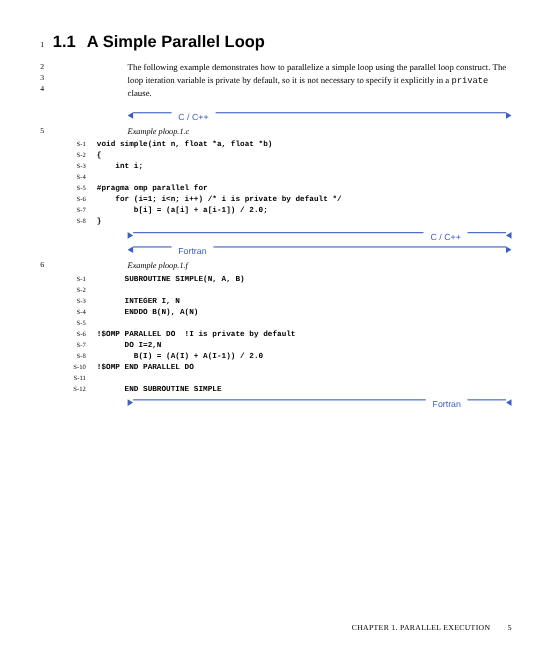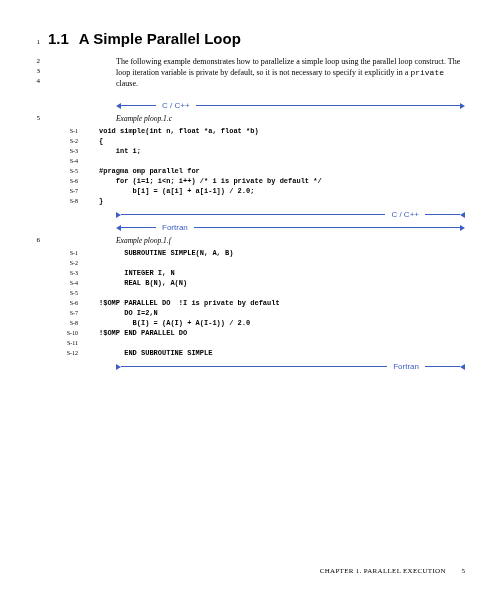--- a/index.html
+++ b/index.html
@@ -16,42 +16,42 @@
   .page { position: relative; width: 100%; height: 100%; }
   .heading-row { display: flex; align-items: baseline; margin-bottom: 10px; }
   .ln { width: 20px; text-align: right; font-size: 7px; color: #000; flex-shrink: 0; margin-right: 8px; font-family: "Times New Roman", serif; }
   .section-num { font-family: Arial, Helvetica, sans-serif; font-size: 15px; font-weight: bold; margin-right: 10px; }
   .section-title { font-family: Arial, Helvetica, sans-serif; font-size: 15px; font-weight: bold; }
   .para-block { display: flex; margin-bottom: 12px; }
   .ln-col { width: 20px; flex-shrink: 0; text-align: right; margin-right: 8px; font-size: 7px; line-height: 1.35; }
   .ln-col div { height: 10px; }
   .para-text { flex: 1; font-size: 8px; line-height: 1.35; padding-left: 68px; }
   .mono-inline { font-family: "Courier New", monospace; font-weight: normal; }
-  .lang-sep { display: flex; align-items: center; margin: 4px 0 4px 96px; }
+  .lang-sep { display: flex; align-items: flex-start; margin: 4px 0 4px 96px; }
   .lang-sep .tri-left {
     width: 0; height: 0; border-top: 3px solid transparent;
     border-bottom: 3px solid transparent; border-left: 5px solid #3b5fc4;
     flex-shrink: 0;
   }
   .lang-sep .tri-right {
     width: 0; height: 0; border-top: 3px solid transparent;
     border-bottom: 3px solid transparent; border-right: 5px solid #3b5fc4;
     flex-shrink: 0;
   }
   .lang-sep .line-left { flex: 1; height: 1px; background: #3b5fc4; }
   .lang-sep .line-right { flex: 1; height: 1px; background: #3b5fc4; }
   .lang-sep .label { color: #3b5fc4; font-family: Arial, sans-serif; font-size: 8px; padding: 0 6px; white-space: nowrap; }
   .lang-sep.closing .line-left { flex: 1; }
   .lang-sep.closing .line-right { width: 35px; flex: none; }
   .lang-sep.opening .line-left { width: 35px; flex: none; }
   .lang-sep.opening .line-right { flex: 1; }
   .example-row { display: flex; margin: 3px 0 3px 0; }
   .example-caption { font-style: italic; font-size: 7.5px; padding-left: 68px; }
   .code-block { margin-left: 28px; }
-  .code-row { display: flex; align-items: flex-start; height: 10px; line-height: 10px; gap: 11px; }
+  .code-row { display: flex; align-items: flex-start; height: 10px; line-height: 10px; }
   .code-ln { width: 30px; text-align: right; font-size: 6px; font-family: "Times New Roman", serif; color: #000; margin-right: 10px; flex-shrink: 0; }
   .code-text { font-family: "Courier New", monospace; font-size: 7px; font-weight: bold; white-space: pre; }
   .footer { position: absolute; bottom: 0; right: 0; font-size: 7px; }
   .footer .chap { font-family: "Times New Roman", serif; letter-spacing: 0.3px; }
   .footer .pnum { font-family: "Times New Roman", serif; margin-left: 14px; }
 </style>
 </head>
 <body>
 <div class="page">
 
@@ -149,21 +149,21 @@
       <div class="code-row">
         <span class="code-ln">S-2</span>
         <span class="code-text"></span>
       </div>
       <div class="code-row">
         <span class="code-ln">S-3</span>
         <span class="code-text">      INTEGER I, N</span>
       </div>
       <div class="code-row">
         <span class="code-ln">S-4</span>
-        <span class="code-text">      REAL B(N), A(N)</span>
+        <span class="code-text">      ENDDO B(N), A(N)</span>
       </div>
       <div class="code-row">
         <span class="code-ln">S-5</span>
         <span class="code-text"></span>
       </div>
       <div class="code-row">
         <span class="code-ln">S-6</span>
         <span class="code-text">!$OMP PARALLEL DO  !I is private by default</span>
       </div>
       <div class="code-row">

